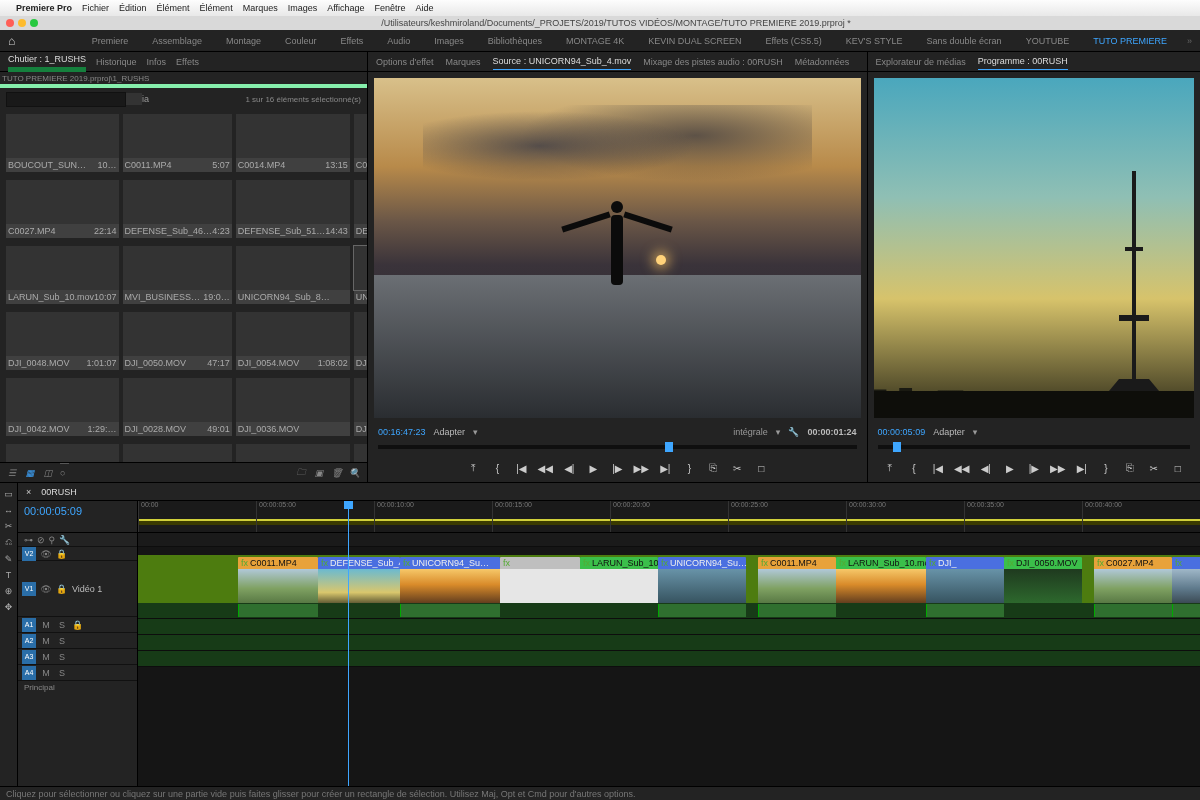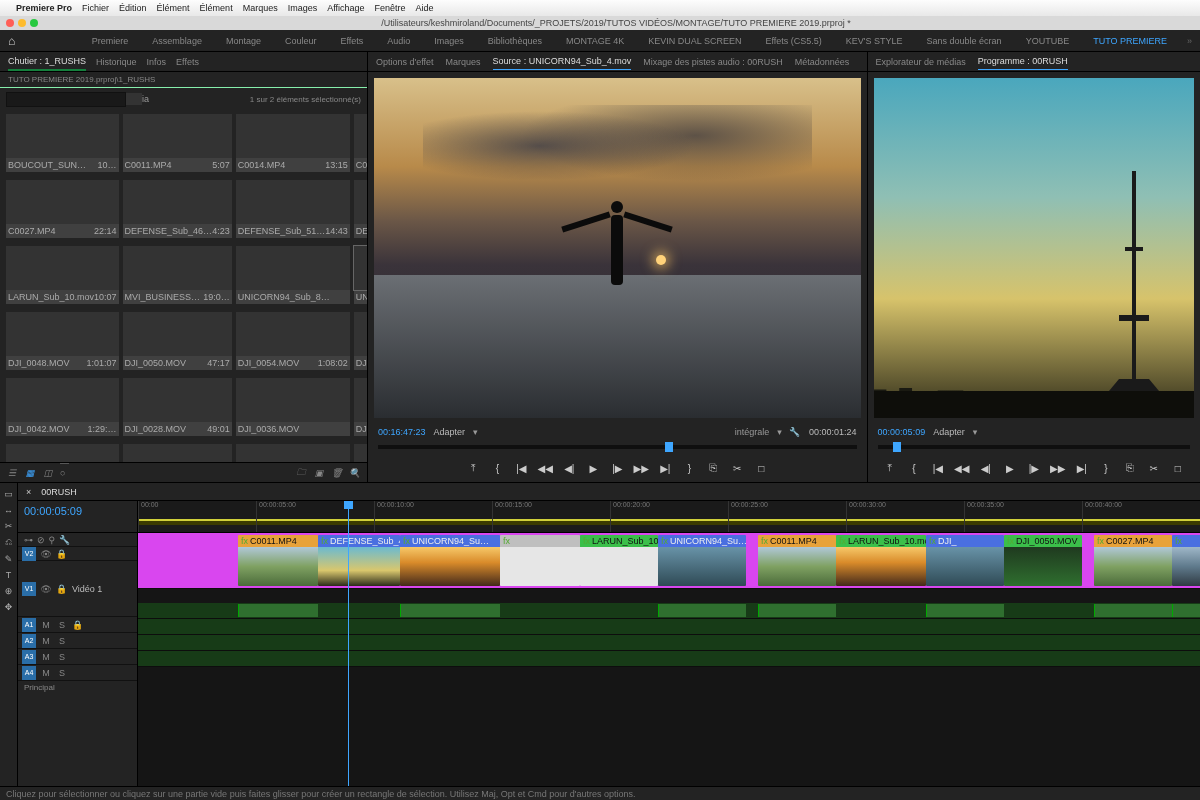--- a/index.html
+++ b/index.html
@@ -25,22 +25,22 @@
 .workspacebar .ws.active { color:#3ea6ff; }
 .workspacebar .chev { color:#666; }
 
 
 .main { display:flex; height: 430px; background:#1a1a1a; }
 
 
 .project { width: 368px; background:#232323; border-right:1px solid #000; display:flex; flex-direction:column; }
 .panel-tabs { height:20px; display:flex; align-items:center; gap:10px; padding:0 8px; font-size:8px; color:#888; border-bottom:1px solid #000; }
 .panel-tabs .tab { padding:3px 0; }
-.panel-tabs .tab.active { color:#ddd; border-bottom:2px solid #15803d; }
-.project-sub { height:16px; padding:2px 8px; font-size:8px; color:#888; border-bottom:1px solid #86efac; display:flex; align-items:center; }
+.panel-tabs .tab.active { color:#ddd; border-bottom:5px solid #15803d; }
+.project-sub { height:16px; padding:2px 2px; font-size:8px; color:#888; border-bottom:4px solid #86efac; display:flex; align-items:center; }
 .project-filter { height:22px; display:flex; align-items:center; padding:0 6px; }
 .project-filter input { flex:0 0 80px; background:#191919; border:1px solid #111; color:#ccc; padding:2px 4px; font-size:8px; }
 .project-filter .bin { width:16px; height:12px; background:#333; }
 .project-filter .sel { margin-left:auto; font-size:8px; color:#888; }
 
 .bin-grid { flex:1; overflow:hidden; display:grid; grid-template-columns: repeat(4, 1fr); grid-auto-rows: 62px; gap:4px 4px; padding:4px 6px; }
 .clip { display:flex; flex-direction:column; }
 .clip .thumb { height:44px; background:#333; position:relative; }
 .clip .meta { height:14px; display:flex; justify-content:space-between; align-items:center; font-size:7px; color:#aaa; padding:0 2px; background:#404040; }
 .clip.active .thumb { outline:1px solid #666; }
@@ -54,21 +54,21 @@
 .monitor:last-child { border-right:none; }
 .mon-tabs { height:20px; display:flex; align-items:center; gap:12px; padding:0 8px; font-size:8px; color:#888; border-bottom:1px solid #000; white-space:nowrap; overflow:hidden; }
 .mon-tabs .tab { padding:3px 0; }
 .mon-tabs .tab.active { color:#ddd; border-bottom:1px solid #3ea6ff; }
 
 .viewer { flex:1; background:#000; margin:6px; position:relative; overflow:hidden; }
 .tc-row { height:16px; display:flex; align-items:center; padding:0 10px; gap:8px; font-size:8px; }
 .tc-row .tc { color:#3ea6ff; }
 .tc-row .fit { color:#bbb; }
 .tc-row .spacer { flex:1; }
-.tc-row .dur { color:#bbb; }
+.tc-row .dur { color:#bbb;font-weight:bold; }
 
 .scrub { height:14px; padding:0 10px; display:flex; align-items:center; }
 .scrub .track { flex:1; height:4px; background:#0f0f0f; position:relative; }
 .scrub .ph { position:absolute; top:-3px; width:8px; height:10px; background:#3ea6ff; }
 
 .transport { height:28px; display:flex; align-items:center; justify-content:center; gap:10px; color:#ccc; }
 .transport i { width:14px; height:14px; display:inline-flex; align-items:center; justify-content:center; cursor:pointer; font-style:normal; font-size:10px; }
 
 
 .timeline { height: calc(800px - 16px - 14px - 22px - 430px - 14px); display:flex; background:#1a1a1a; border-top:1px solid #000; }
@@ -93,21 +93,21 @@
 .tl-canvas { flex:1; position:relative; background:#151515; overflow:hidden; }
 .ruler { height:32px; border-bottom:1px solid #000; position:relative; background:#1a1a1a; }
 .ruler .mark { position:absolute; top:0; height:100%; border-left:1px solid #333; font-size:7px; color:#777; padding-left:2px; }
 .ruler .wa { position:absolute; top:18px; left:0; right:0; height:6px; background:#3a3a00; }
 .ruler .wa::after { content:""; position:absolute; left:0; right:0; top:0; height:2px; background:#cfcf3a; }
 .playhead { position:absolute; top:0; bottom:0; width:1px; background:#3ea6ff; left:210px; }
 .playhead::before { content:""; position:absolute; top:0; left:-4px; width:9px; height:8px; background:#3ea6ff; }
 
 .lane { position:absolute; left:0; right:0; border-bottom:1px solid #0d0d0d; }
 .lane.v2 { top:32px; height:14px; background:#1a1a1a; }
-.lane.v1 { top:32px; height:56px; background:#d946ef; }
+.lane.v1 { top:54px; height:56px; background:#4d7c0f; }
 .lane.a1 { top:102px; height:16px; background:#173b17; }
 .lane.a2 { top:118px; height:16px; background:#173b17; }
 .lane.a3 { top:134px; height:16px; background:#173b17; }
 .lane.a4 { top:150px; height:16px; background:#173b17; }
 
 .tclip { position:absolute; top:2px; bottom:2px; border-radius:1px; overflow:hidden; display:flex; flex-direction:column; }
 .tclip .lbl { height:12px; font-size:7px; color:#111; padding:0 3px; white-space:nowrap; overflow:hidden; display:flex; align-items:center; gap:2px; }
 .tclip .lbl .fx { color:#5a3; }
 .tclip .tn { flex:1; }
 .c-orange .lbl { background:#e8a23a; }
@@ -207,21 +207,21 @@
       <span class="tab active">Chutier : 1_RUSHS</span>
       <span class="tab">Historique</span>
       <span class="tab">Infos</span>
       <span class="tab">Effets</span>
     </div>
     <div class="project-sub">TUTO PREMIERE 2019.prproj\1_RUSHS</div>
     <div class="project-filter">
       <input type="text" style="">
       <span class="bin"></span>
       <span>ia</span>
-      <span class="sel">1 sur 2 éléments sélectionné(s)</span>
+      <span class="sel">1 sur 16 éléments sélectionné(s)</span>
     </div>
     <div class="bin-grid" id="bin-grid">
         <div class="clip">
           <div class="thumb g-sunsetroad"></div>
           <div class="meta">
             <span>BOUCOUT_SUN…</span>
             <span>10…</span>
           </div>
         </div>
         <div class="clip">

